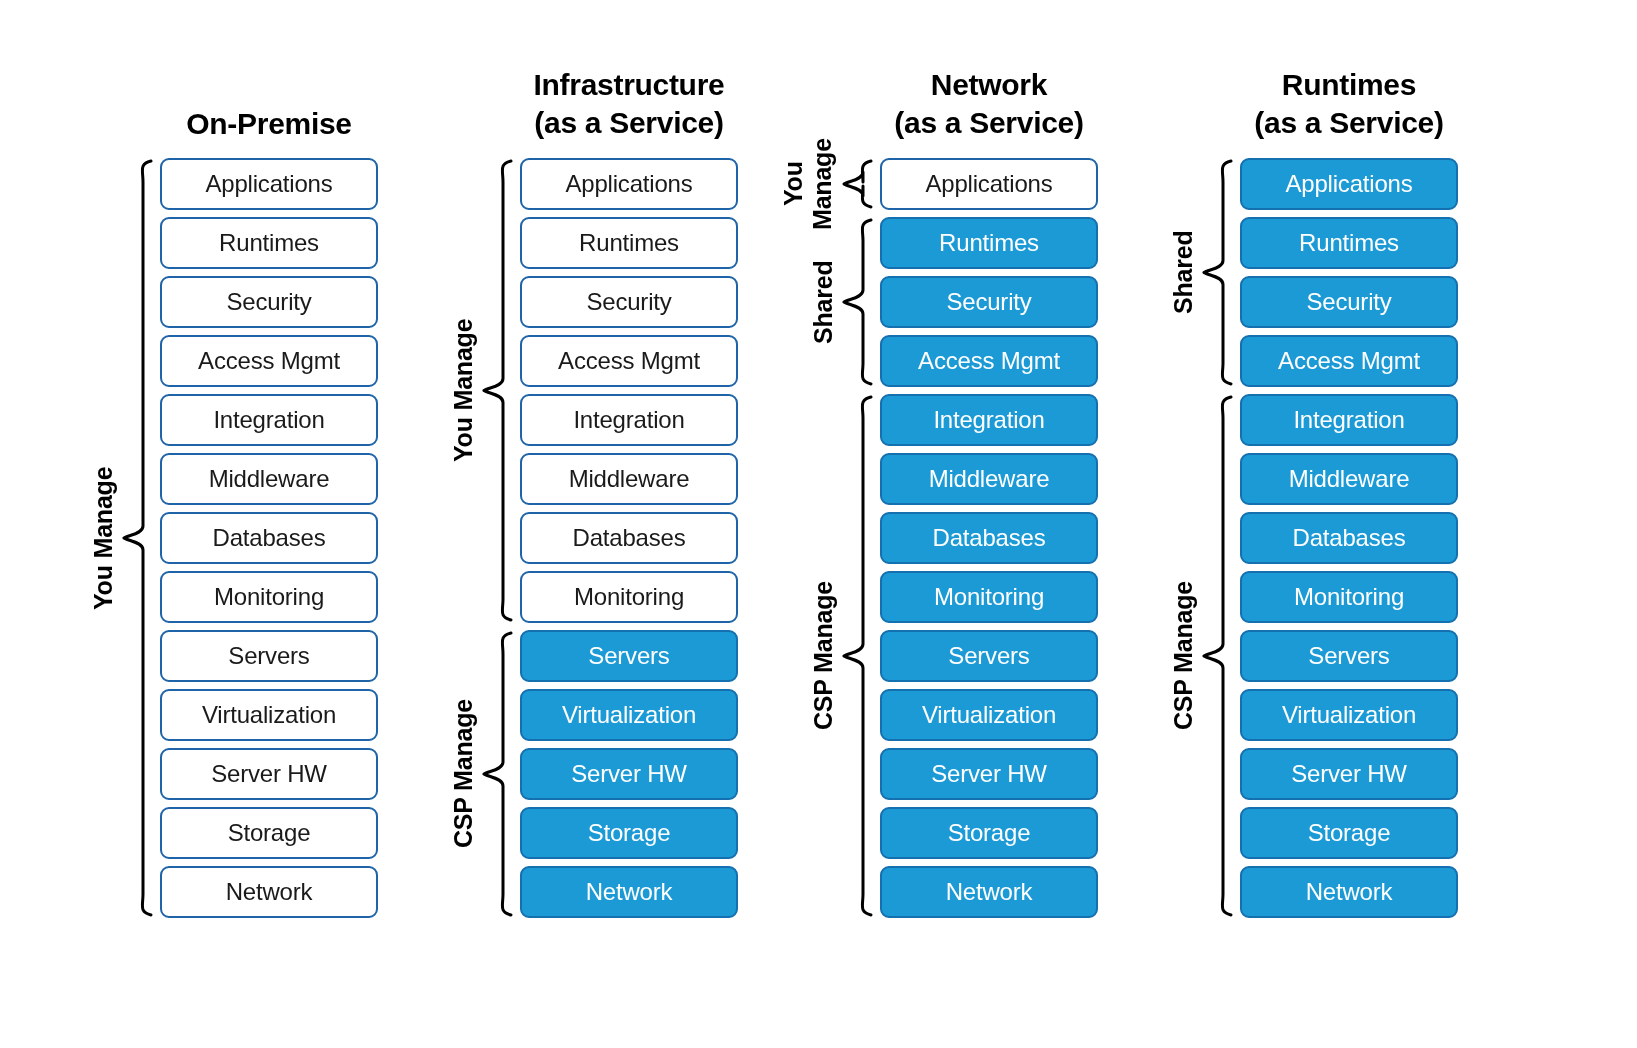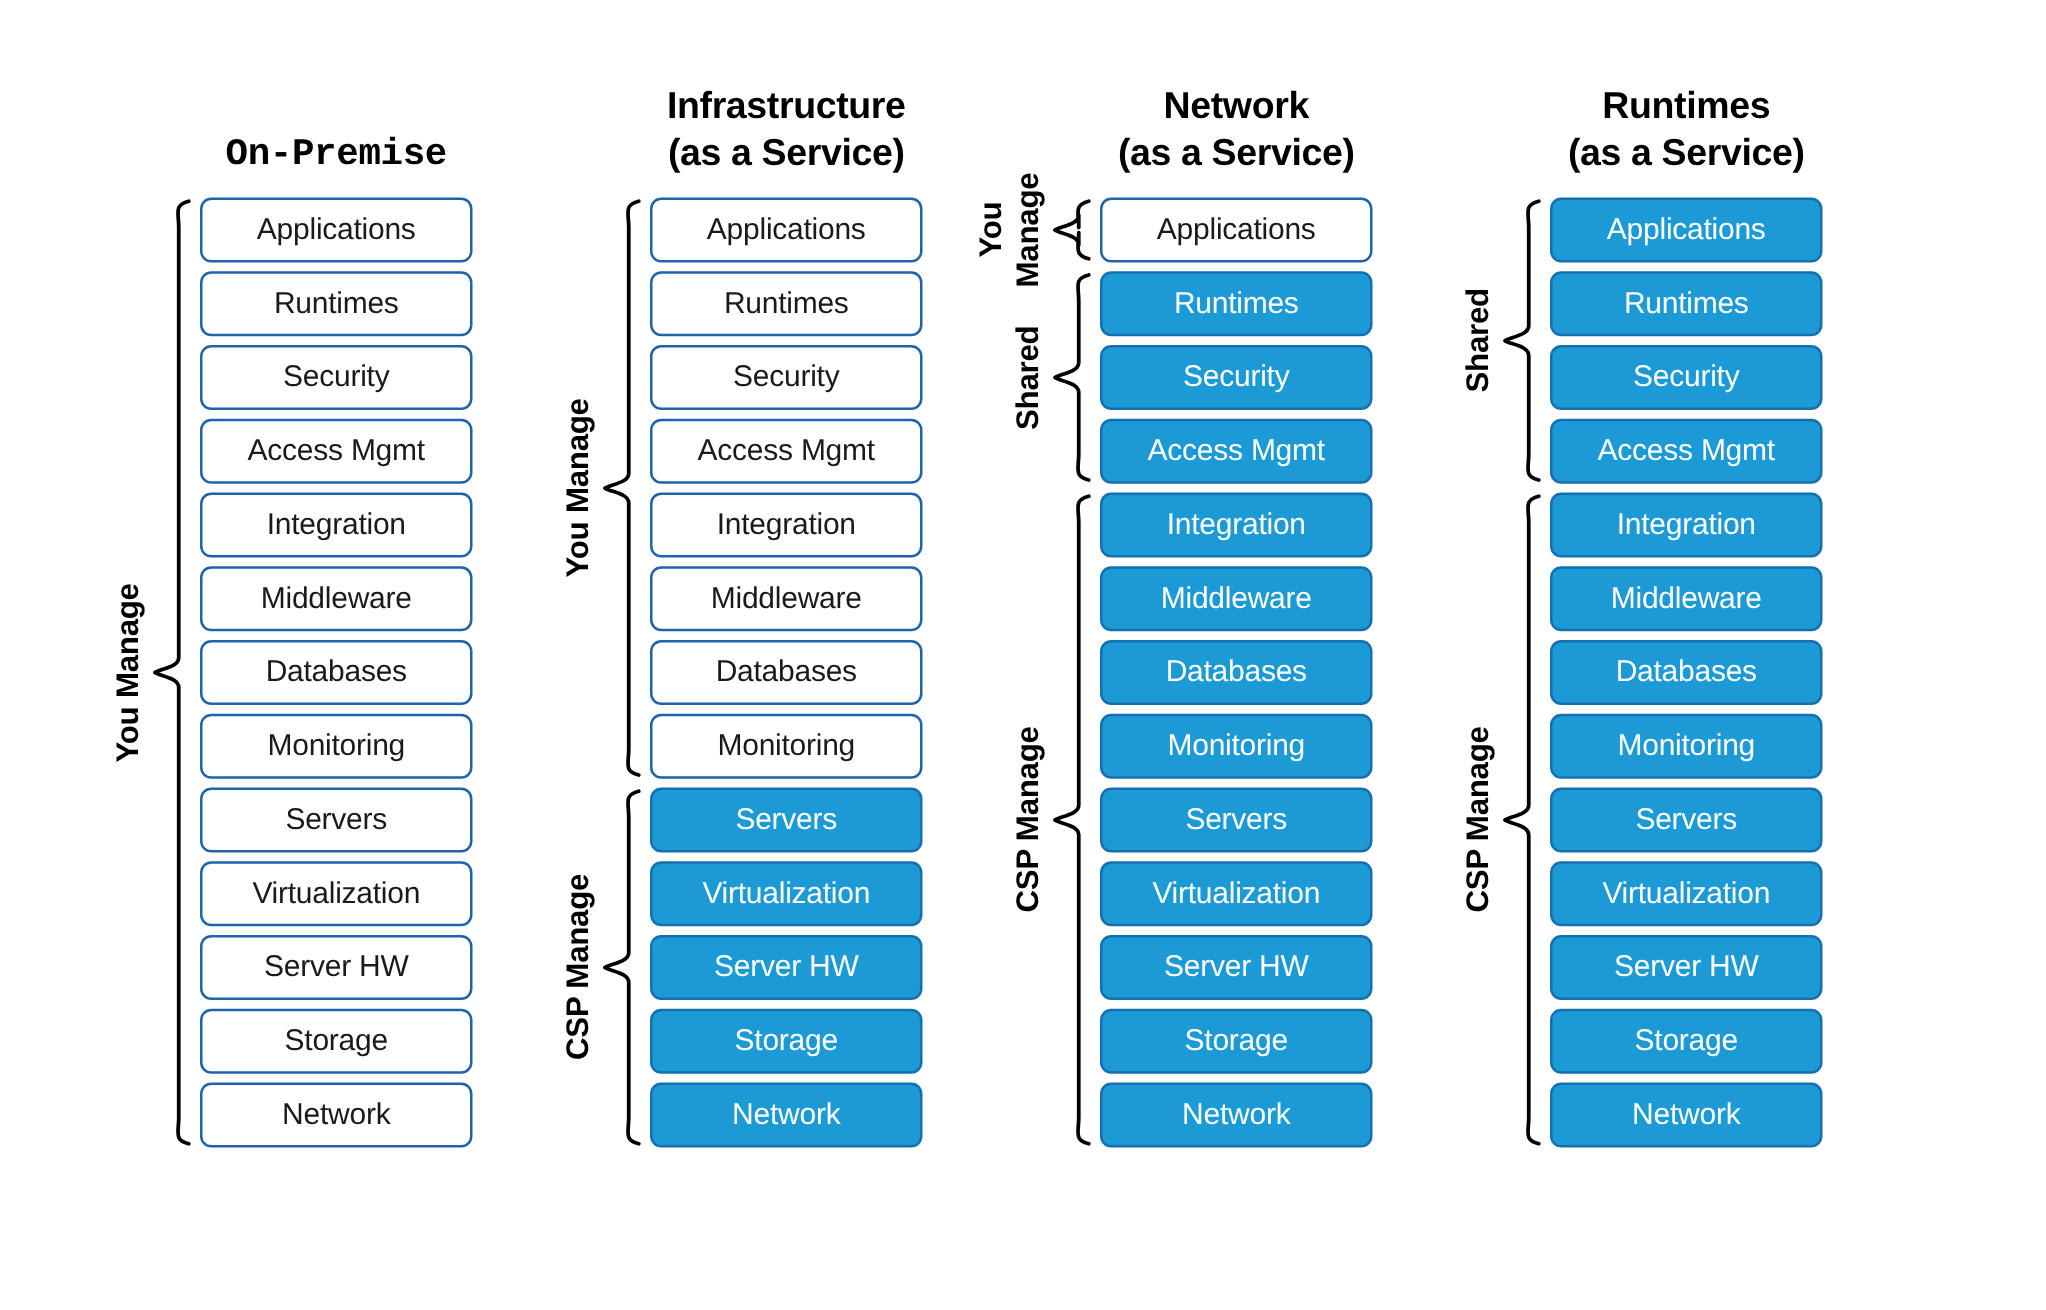--- a/index.html
+++ b/index.html
@@ -15,21 +15,21 @@
   .column{position:absolute;top:0;width:218px;}
   .col-title{
     position:absolute;left:-70px;width:358px;
     text-align:center;
     font-size:30px;line-height:38px;
     font-weight:600;
     letter-spacing:-0.3px;
     color:#000;
   }
   .col-title.two-line{top:66px;}
-  .col-title.one-line{top:105px;font-family:Liberation Mono, monospace;}
+  .col-title.one-line{top:105px;}
 
   .stack{position:absolute;left:0;top:158px;width:218px;}
 
   .layer{
     height:52px;
     margin-bottom:7px;
     border:2.5px solid #1F64A8;
     border-radius:9px;
     box-sizing:border-box;
     display:flex;align-items:center;justify-content:center;

